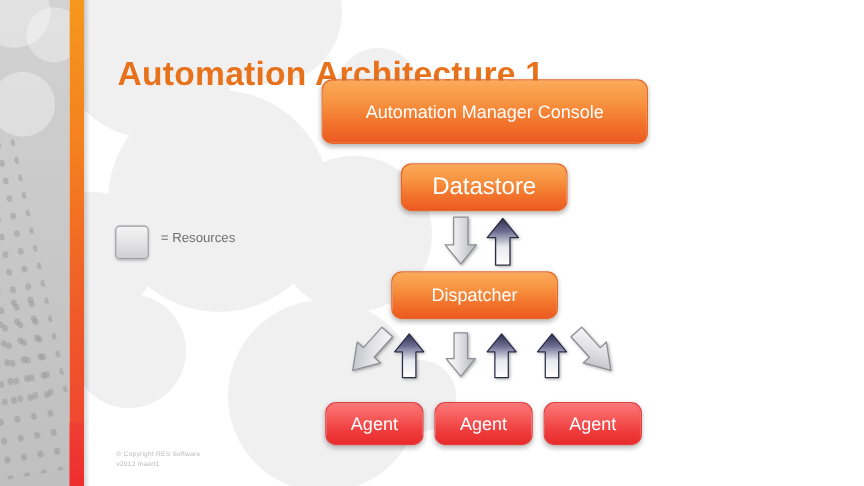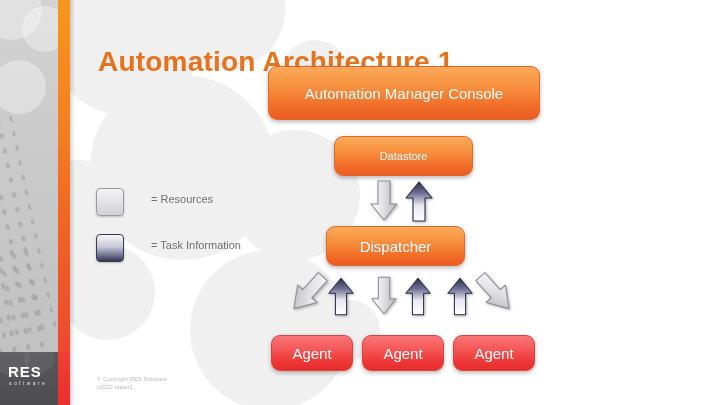--- a/index.html
+++ b/index.html
@@ -98,29 +98,29 @@
   .node-orange{
     background:linear-gradient(180deg,#fbaa5a 0%,#f79340 35%,#f2722b 70%,#ec5a22 100%);
     border:1px solid #e2692a;
   }
   .node-red{
     background:linear-gradient(180deg,#fb7878 0%,#f65a5a 35%,#ef3b3b 70%,#e82b2b 100%);
     border:1px solid #e04040;
     margin-top:19px;
   }
   #console-box{left:268px;top:66px;width:270px;height:52px;font-size:15px;}
-  #datastore-box{left:334px;top:136px;width:137px;height:38px;font-size:11px;}
+  #datastore-box{left:334px;top:136px;width:137px;height:38px;font-size:20px;}
   #dispatcher-box{left:326px;top:226px;width:137px;height:38px;font-size:15px;}
   #agent-box-1{left:271px;top:316px;width:80px;height:34px;font-size:15px;}
   #agent-box-2{left:362px;top:316px;width:80px;height:34px;font-size:15px;}
   #agent-box-3{left:453px;top:316px;width:80px;height:34px;font-size:15px;}
 
   
   .legend{position:absolute;left:96px;top:188px;width:160px;}
-  .legend-row{display:flex;align-items:flex-start;margin-bottom:18px;gap:17px;}
+  .legend-row{display:flex;align-items:flex-start;margin-bottom:18px;}
   .swatch{width:26px;height:26px;border-radius:4px;flex:0 0 26px;margin-right:10px;
     box-shadow:0 1px 2px rgba(0,0,0,0.22);}
   .swatch-res{background:linear-gradient(180deg,#f4f4f4 0%,#e2e2e4 55%,#cfcfd4 100%);border:1px solid #9a9aa2;}
   .swatch-task{background:linear-gradient(180deg,#f6f6f8 0%,#c9c9d8 45%,#6b6b8e 80%,#34344f 100%);border:1px solid #3a3a56;}
   .legend-label{font-size:11px;color:#6f6f6f;line-height:15px;padding-top:4px;}
 
   
   .arrow{position:absolute;}
   .arrow svg{display:block;filter:drop-shadow(1px 1px 1.5px rgba(0,0,0,0.3));}
 
@@ -150,38 +150,28 @@
   <div class="sidebar">
     <div class="blob sb1"></div>
     <div class="blob sb2"></div>
     <div class="blob sb3"></div>
     <div class="dots"></div>
     <div class="dots2"></div>
   </div>
   <div class="stripe"></div>
   <div class="stripe-shadow"></div>
 
-  <div class="logo-block">
-    <div class="lb lbA"></div>
-    <div class="lb lbB"></div>
-    <div class="logo-res">RES</div>
-    <div class="logo-sub">software</div>
-  </div>
   <div class="logo-stripe"></div>
 
   <div class="title">Automation Architecture 1</div>
 
   <div class="legend">
     <div class="legend-row">
       <div class="swatch swatch-res"></div>
       <div class="legend-label">= Resources</div>
-    </div>
-    <div class="legend-row">
-      <div class="swatch swatch-task"></div>
-      <div class="legend-label">= Task Information</div>
     </div>
   </div>
 
   <div class="node node-orange" id="console-box">Automation Manager Console</div>
   <div class="node node-orange" id="datastore-box">Datastore</div>
   <div class="node node-orange" id="dispatcher-box">Dispatcher</div>
   <div class="node node-red" id="agent-box-1">Agent</div>
   <div class="node node-red" id="agent-box-2">Agent</div>
   <div class="node node-red" id="agent-box-3">Agent</div>
 

